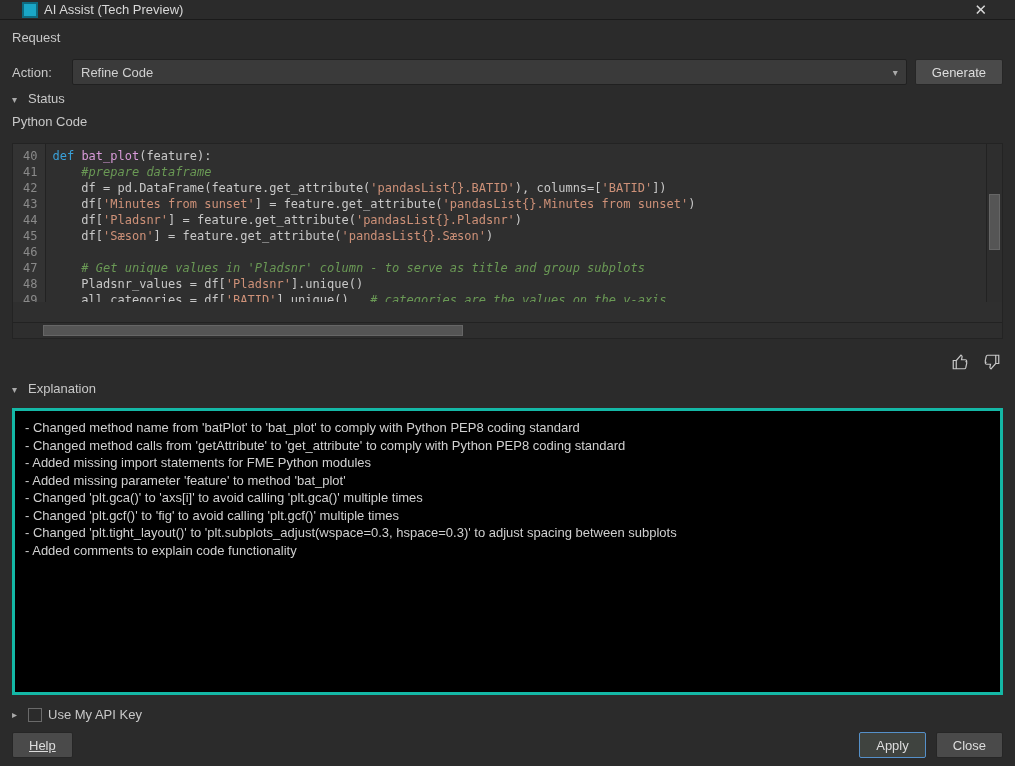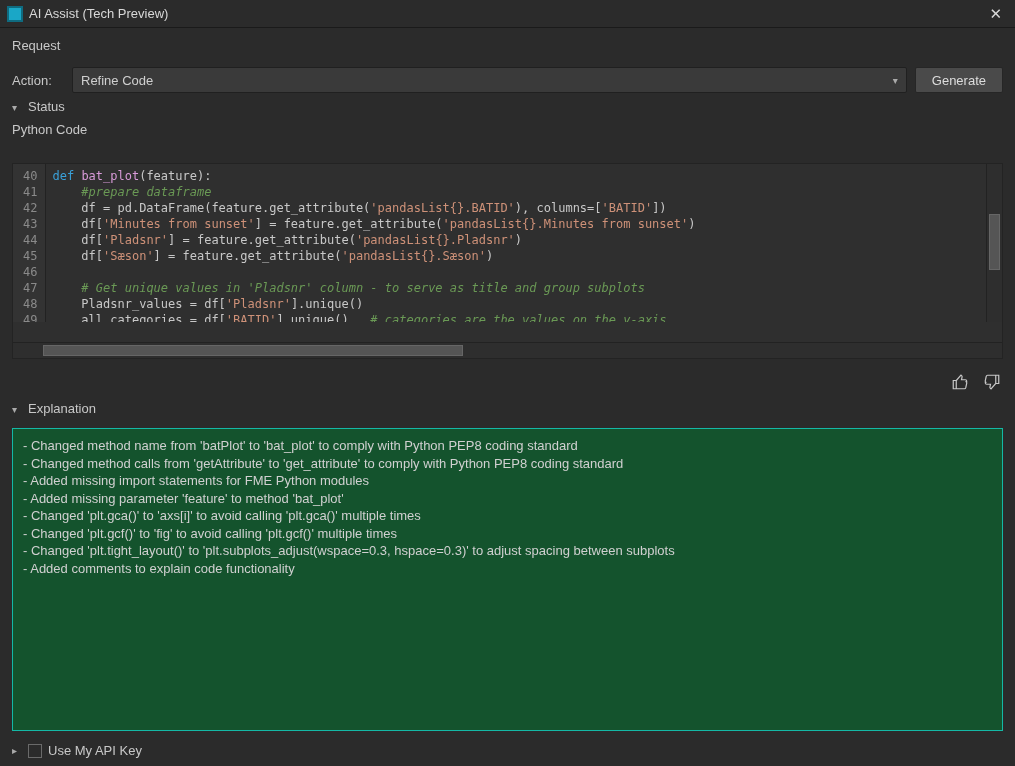--- a/index.html
+++ b/index.html
@@ -8,26 +8,26 @@
     color: #c8c8c8;
     font-family: "Segoe UI", Tahoma, sans-serif;
     font-size: 13px;
     width: 1015px;
     height: 766px;
     overflow: hidden;
     display: flex;
     flex-direction: column;
   }
   .titlebar {
-    height: 28px;
+    height: 20px;
     background: #2b2b2b;
     border-bottom: 1px solid #1a1a1a;
     display: flex;
     align-items: center;
-    padding: 0 7px;
+    padding: 0 22px;
   }
   .titlebar .app-icon {
     width: 16px; height: 16px;
     background: #1aa7c7;
     border: 2px solid #0f6b80;
     margin-right: 6px;
   }
   .titlebar .title { flex: 0 0 auto; color: #d8d8d8; }
   .titlebar .spacer { flex: 1; }
   .titlebar .close { font-size: 15px; color: #d8d8d8; cursor: pointer; padding: 2px 6px; }
@@ -94,21 +94,21 @@
     background:#2f2f2f;
   }
   .status-box .monitor-icon:after {
     content:"";
     position:absolute;
     bottom:-4px; left:4px;
     width:8px; height:2px; background:#7da97d;
   }
   .status-box .txt { color: #d8d8d8; }
   .code-wrap {
-    margin-top: 18px;
+    margin-top: 6px;
     border: 1px solid #232323;
     background: #2f2f2f;
     height: 196px;
     position: relative;
     display: flex;
     flex-direction: column;
     gap: 20px;
   }
   .code-area {
     flex: 1;
@@ -166,22 +166,22 @@
     background: #555;
     border: 1px solid #666;
   }
   .feedback-row {
     display: flex; justify-content: flex-end; gap: 10px;
     margin-top: 6px; margin-bottom: 2px;
   }
   .icon-btn { width:22px;height:22px;display:flex;align-items:center;justify-content:center;cursor:pointer;color:#c8c8c8; }
   .explain-box {
     margin-top: 4px;
-    border: 1px solid #14b8a6;
-    background: #14532d;
+    border: 3px solid #14b8a6;
+    background: #000000;
     flex: 1;
     min-height: 170px;
     padding: 8px 10px;
     color: #d0d0d0;
     line-height: 1.35;
   }
   .explain-box p { margin: 0; }
   .bottom-rows { margin-top: 6px; }
   .api-row { display:flex; align-items:center; gap:6px; }
   .checkbox {
@@ -279,15 +279,24 @@
       <p>- Added comments to explain code functionality</p>
     </div>
 
   <div class="bottom-rows">
     <div class="api-row collapse-row">
       <span class="chevron">▸</span>
       <span class="checkbox"></span>
       <span>Use My API Key</span>
     </div>
 
+    <div class="footer-btns">
+      <div class="footer-left">
+        <div class="btn">Help</div>
+      </div>
+      <div class="footer-right">
+        <div class="btn primary">Apply</div>
+        <div class="btn">Close</div>
+      </div>
+    </div>
   </div>
 
 </div>
 
 </body></html>

